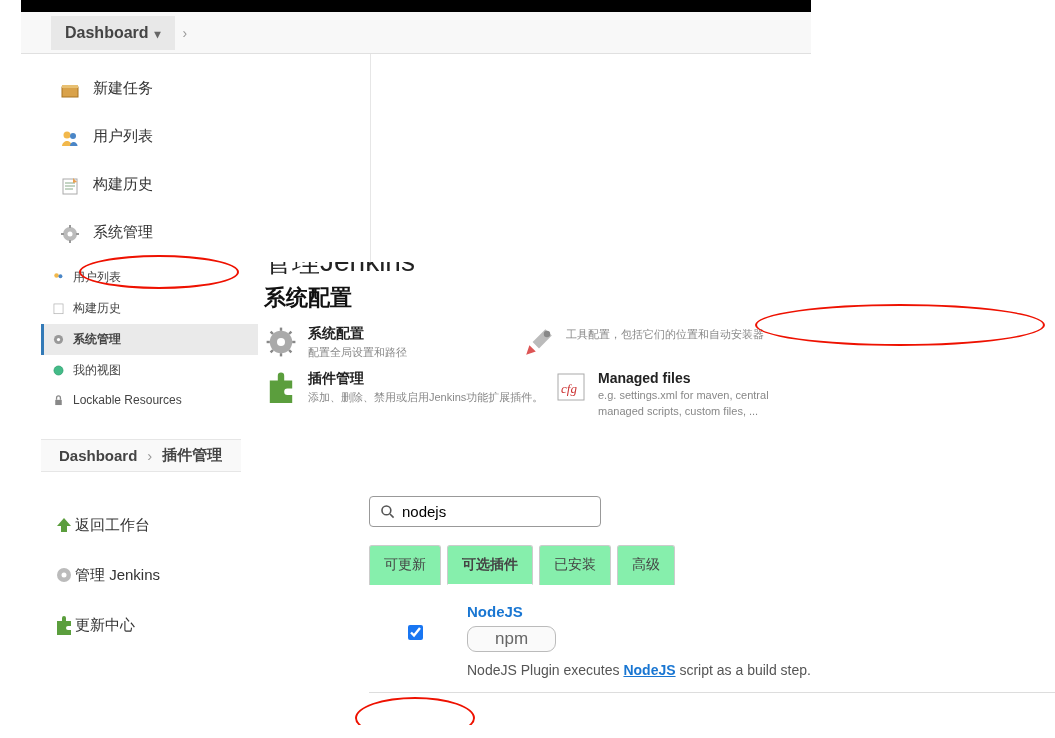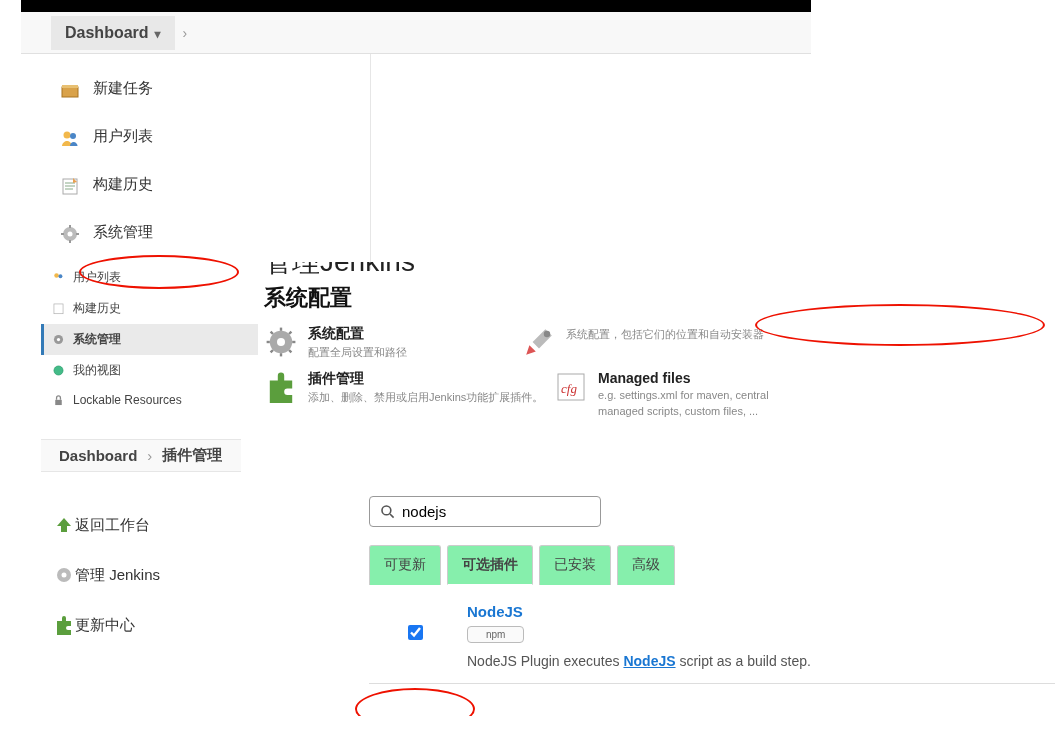--- a/index.html
+++ b/index.html
@@ -47,21 +47,21 @@
     .search-box input { border: none; outline: none; font-size: 15px; width: 100%; background: transparent; }
     .tabs-row { display: flex; gap: 6px; }
     .tab { border: 1px solid #ccc; border-bottom: none; padding: 10px 14px; font-size: 14px; color: #444; background: #86efac; cursor: pointer; border-radius: 3px 3px 0 0; }
     .tab.active { background: #86efac; border-bottom: 1px solid #fff; font-weight: bold; position: relative; z-index: 1; }
     .table-head { background: #495a6d; color: #fff; display: flex; padding: 10px 14px; font-size: 14px; font-weight: bold; gap: 20px; margin-top: -1px; }
     .table-head .col-install { width: 64px; }
     .plugin-row { display: flex; padding: 18px 14px 14px; border-bottom: 1px solid #ddd; gap: 20px; align-items: flex-start; }
     .plugin-row .col-install { width: 64px; display: flex; align-items: center; justify-content: center; padding-top: 22px;}
     .plugin-row input[type=checkbox] { width: 15px; height: 15px; accent-color: #1976f2; }
     .plugin-name { color: #1976d2; font-size: 15px; font-weight: bold; }
-    .plugin-tag { display: inline-block; border: 1px solid #bbb; border-radius: 4px; padding: 2px 18px; font-size: 10px; color: #666; margin-top: 6px; background: #fafafa;}
+    .plugin-tag { display: inline-block; border: 1px solid #bbb; border-radius: 9px; padding: 2px 27px; font-size: 17px; color: #666; margin-top: 6px; background: #fafafa;}
     .plugin-desc { font-size: 14px; color: #555; margin-top: 10px; }
     .plugin-desc a { color: #1976d2; text-decoration: underline; font-weight: bold;}
     
     .actions-row { display: flex; align-items: center; gap: 12px; padding: 16px 0; }
     
     svg { display: block; }
   </style>
 </head>
 <body>
 
@@ -203,21 +203,21 @@
       </div>
       <div class="config-card">
         <div class="cicon">
           <svg width="32" height="32" viewBox="0 0 20 20">
               <path d="M14 2l4 4-8 8-4-4z" fill="#bbb"></path>
               <path d="M4 12l-2 6 6-2z" fill="#d55"></path>
               <circle cx="15" cy="5" r="2" fill="#888"></circle>
             </svg>
         </div>
         <div>
-          <div class="cdesc">系统配置，包括它们的位置和自动安装器</div>
+          <div class="cdesc">工具配置，包括它们的位置和自动安装器</div>
         </div>
       </div>
       <div class="config-card" style="width:280px;">
         <div class="cicon">
           <svg width="32" height="32" viewBox="0 0 20 20">
               <path d="M3 6h5V3a2 2 0 014 0v3h5v5h-3a2 2 0 000 4h3v5H3z" fill="#5b9e3d"></path>
             </svg>
         </div>
         <div>
           <div class="ctitle">插件管理</div>

